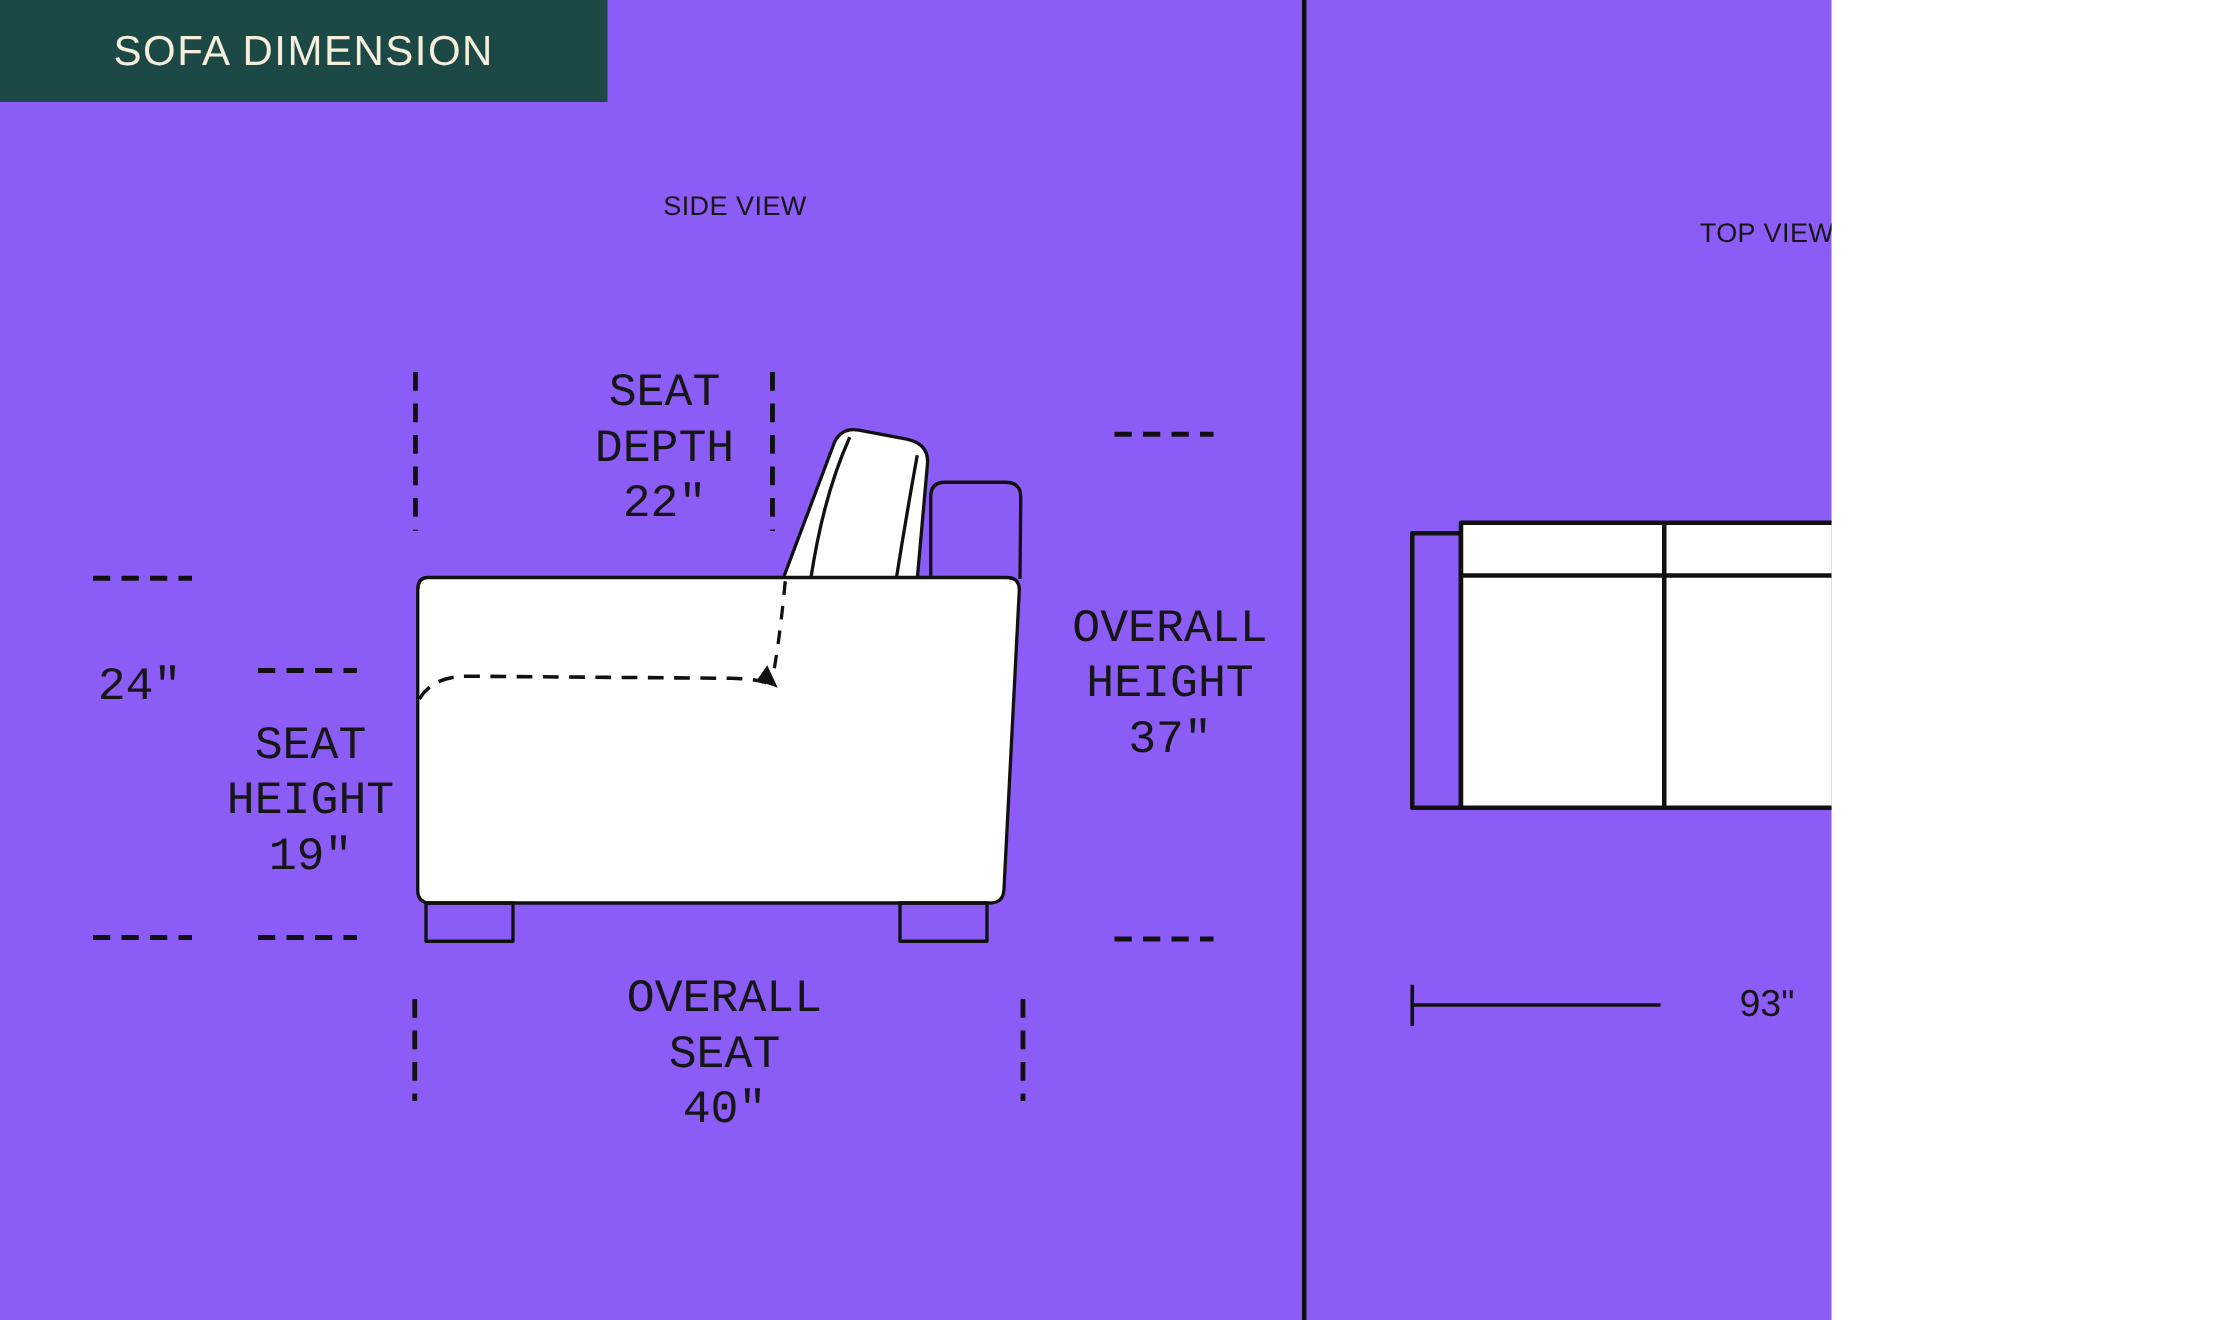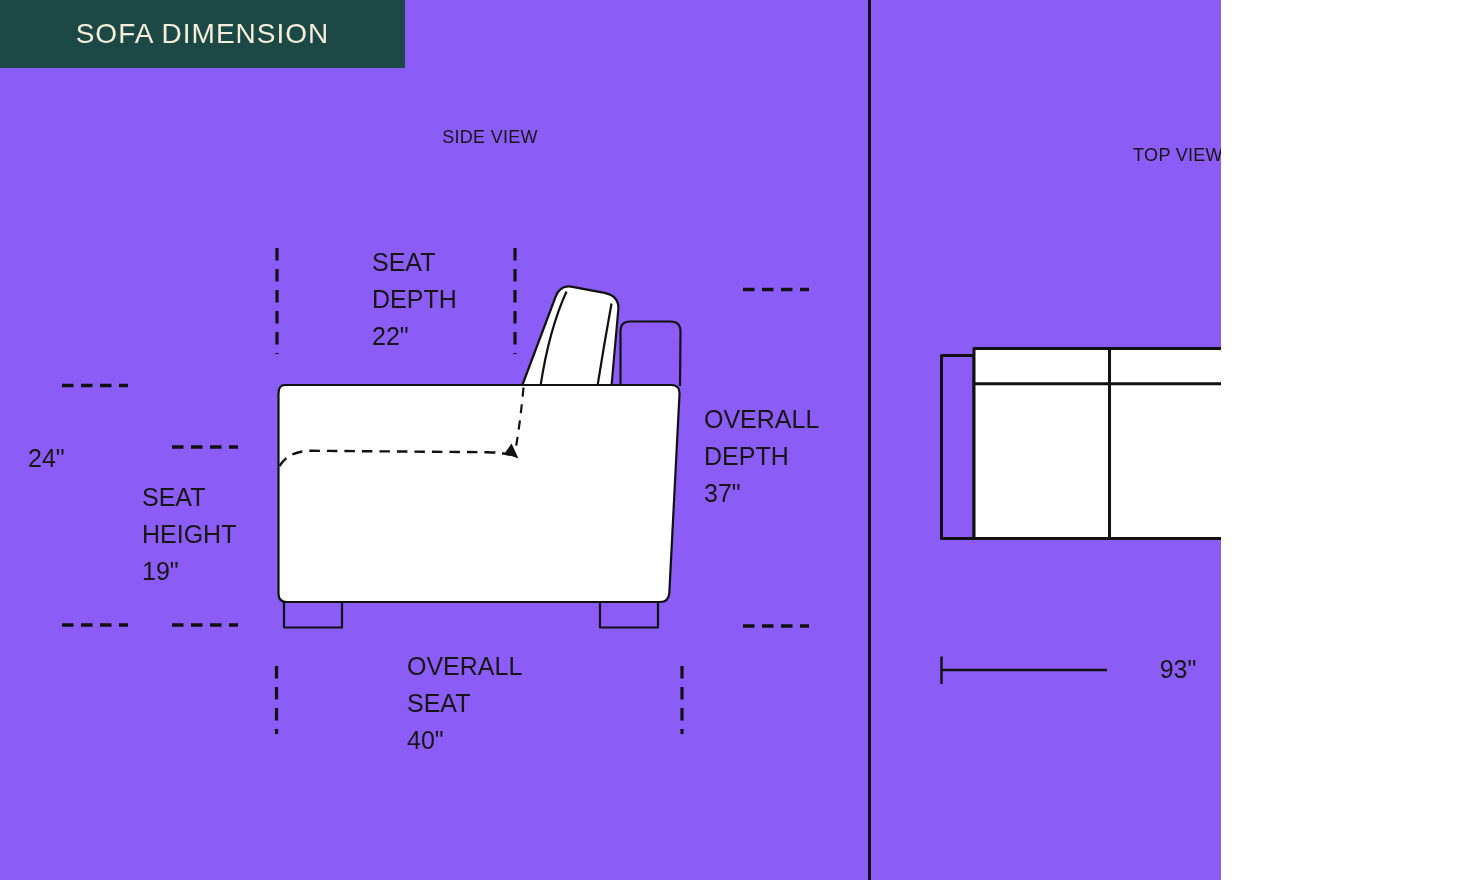--- a/index.html
+++ b/index.html
@@ -53,24 +53,25 @@
   .drawing {
     position: absolute;
     left: 0;
     top: 0;
     width: 1480px;
     height: 880px;
   }
   .dim-label {
     position: absolute;
     transform: translateX(-50%);
-    text-align: left;
-    font-size: 25px;
+    text-align: center;
+    font-size: 31px;
     line-height: 37px;
     color: #161616;
+    font-family: Liberation Mono, monospace;
   }
   .dim-label .dim-value {
     display: block;
   }
   .dim-single {
     position: absolute;
     transform: translateX(-50%);
     font-size: 25px;
     line-height: 37px;
     color: #161616;
@@ -151,21 +152,21 @@
   <div class="dim-label" style="left:93px; top:440px; width:130px;">
     <span class="dim-value">24"</span>
   </div>
 
   <div class="dim-label" style="left:207px; top:479px; width:130px;">
     <span>SEAT HEIGHT</span>
     <span class="dim-value">19"</span>
   </div>
 
   <div class="dim-label" style="left:780px; top:401px; width:152px;">
-    <span>OVERALL DEPTH</span>
+    <span>OVERALL HEIGHT</span>
     <span class="dim-value">37"</span>
   </div>
 
   <div class="dim-label" style="left:483px; top:648px; width:152px;">
     <span>OVERALL SEAT</span>
     <span class="dim-value">40"</span>
   </div>
 
   <div class="dim-single" style="left:1178px; top:651px;">93"</div>
 

